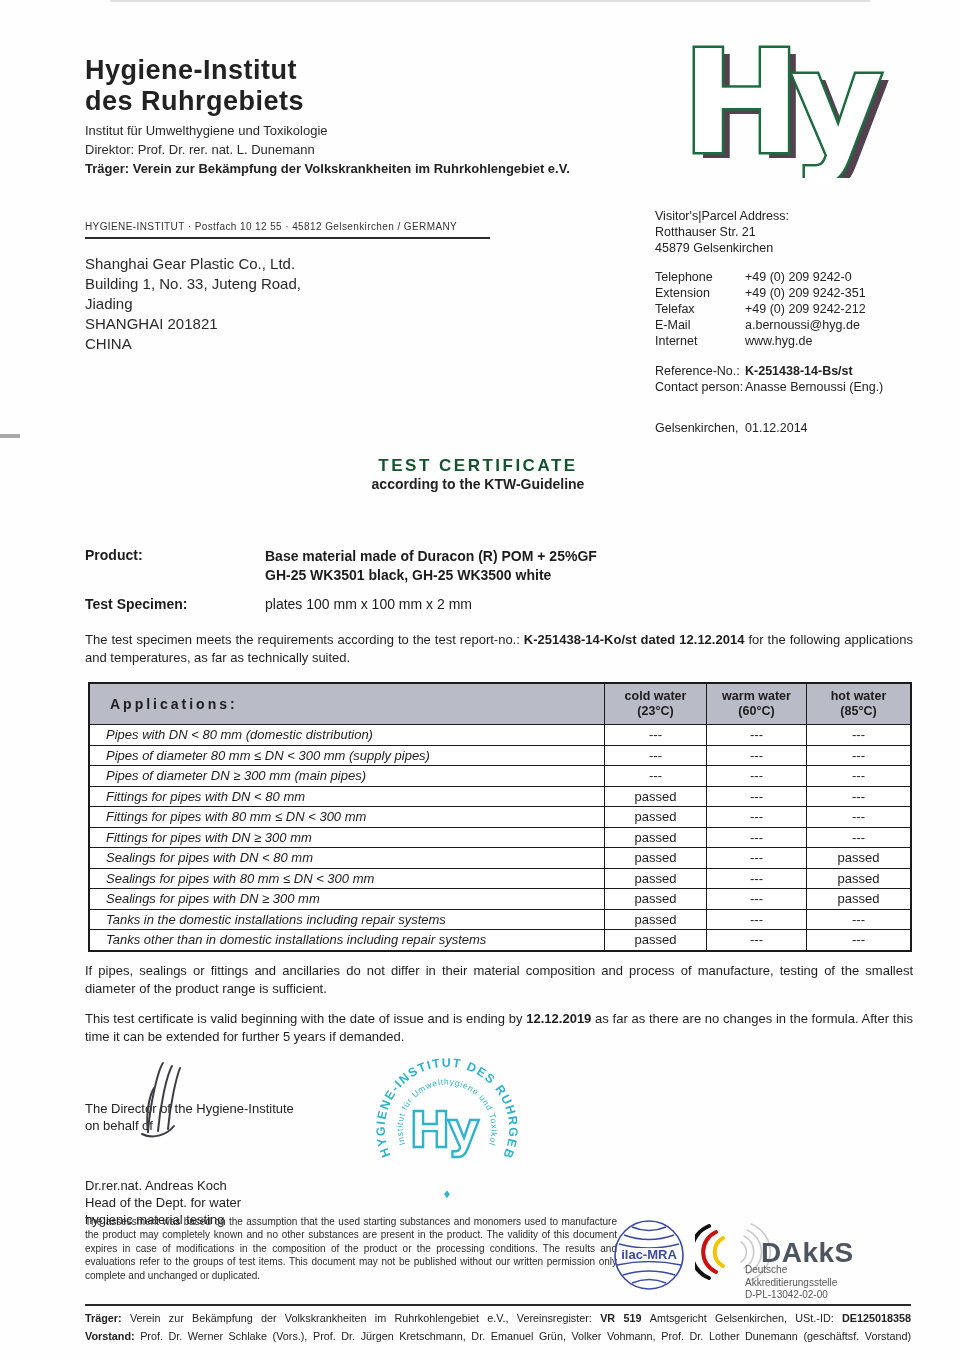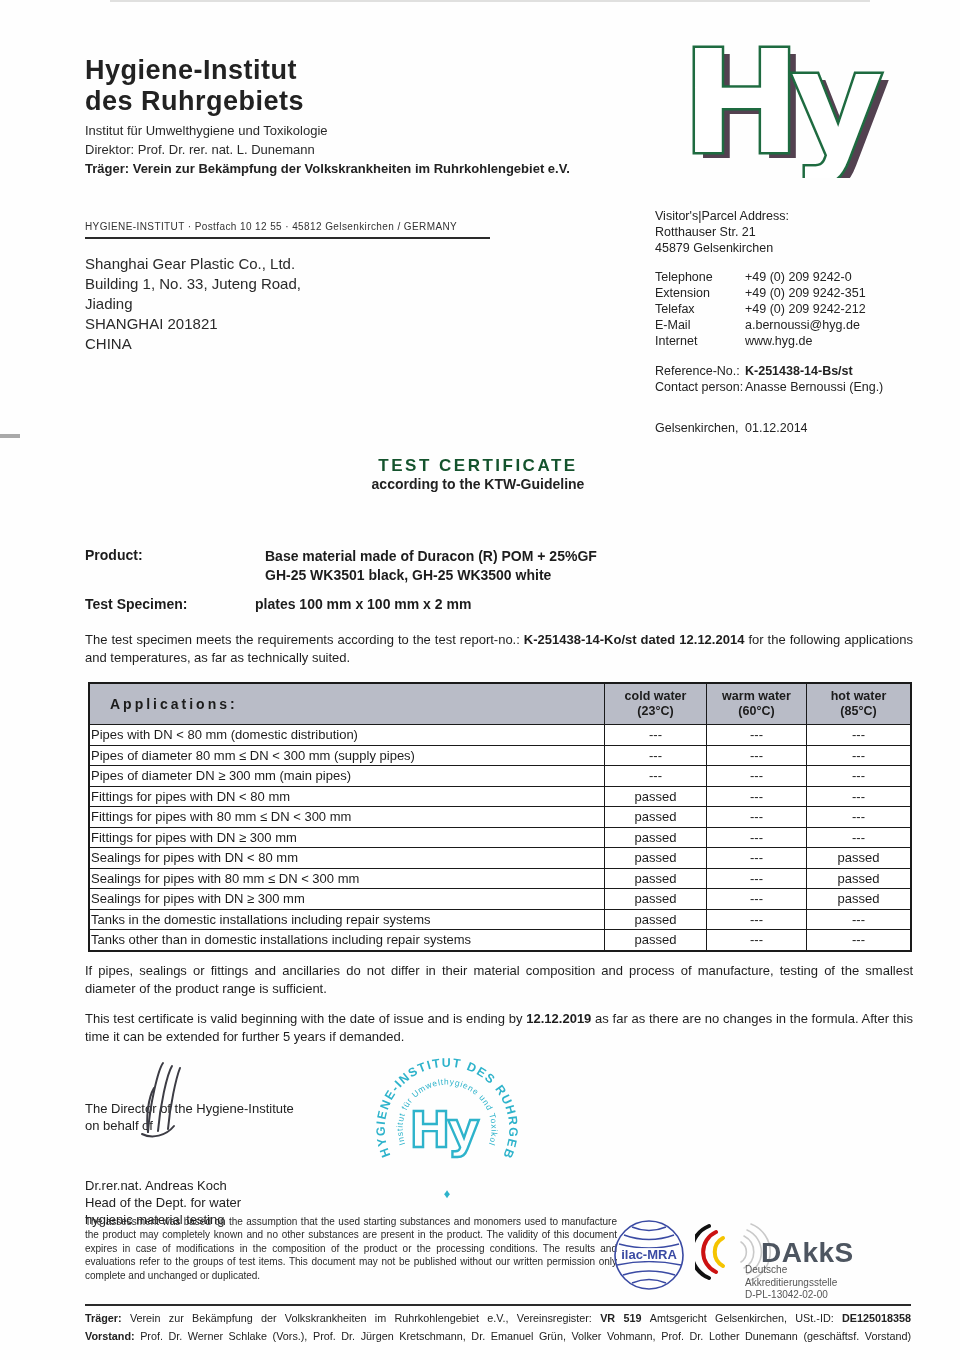--- a/index.html
+++ b/index.html
@@ -37,21 +37,21 @@
 
   
   .cert-table{display:grid;grid-template-columns:514px 102px 100px 104px;
               border:2px solid #1a1a1a;width:824px;box-sizing:border-box;background:#fff;}
   .th{background:var(--thbg,#b9bcc7);height:40px;display:flex;flex-direction:column;
       justify-content:center;align-items:center;font-size:12.5px;font-weight:bold;line-height:15px;}
   .th-app{align-items:flex-start;padding-left:20px;font-size:14px;letter-spacing:3px;box-sizing:border-box;}
   .th-col{border-left:1px solid #1a1a1a;}
   .cell{height:20.5px;line-height:20.5px;border-top:1px solid #1a1a1a;font-size:13px;
         white-space:nowrap;overflow:hidden;box-sizing:border-box;}
-  .cell-app{padding-left:1px;}
+  .cell-app{padding-left:16px;font-style:italic;}
   .cell-val{border-left:1px solid #1a1a1a;text-align:center;}
 
   
   .sig-text{font-size:13px;line-height:17px;color:#222;margin-top:40px;}
 
   
   .fine{font-size:10px;line-height:13.4px;color:#2a2a2a;text-align:justify;}
 
   
   .dakks-lines{font-size:10px;line-height:12.5px;color:#555;}
@@ -157,21 +157,21 @@
     <div class="cert-title">TEST CERTIFICATE</div>
     <div class="cert-subtitle">according to the KTW-Guideline</div>
   </div>
 
   <div class="abs plabel" style="left:85px;top:547px;">Product:</div>
   <div class="abs pvalue" style="left:265px;top:547px;">
     <div>Base material made of Duracon (R) POM + 25%GF</div>
     <div>GH-25 WK3501 black, GH-25 WK3500 white</div>
   </div>
   <div class="abs plabel" style="left:85px;top:596px;">Test Specimen:</div>
-  <div class="abs pspec" style="left:255px;top:596px;font-weight:bold;">plates 100 mm x 100 mm x 2 mm</div>
+  <div class="abs pspec" style="left:265px;top:596px;">plates 100 mm x 100 mm x 2 mm</div>
 
   <p class="abs para" style="left:85px;top:631px;width:828px;margin:0;">
     <span>The test specimen meets the requirements according to the test report-no.: </span><span class="bold">K-251438-14-Ko/st dated 12.12.2014</span><span> for the following applications and temperatures, as far as technically suited.</span>
   </p>
 
   <div class="abs cert-table" style="left:88px;top:682px;">
     <div class="th th-app">Applications:</div>
     <div class="th th-col">
       <div>cold water</div>
       <div>(23°C)</div>

